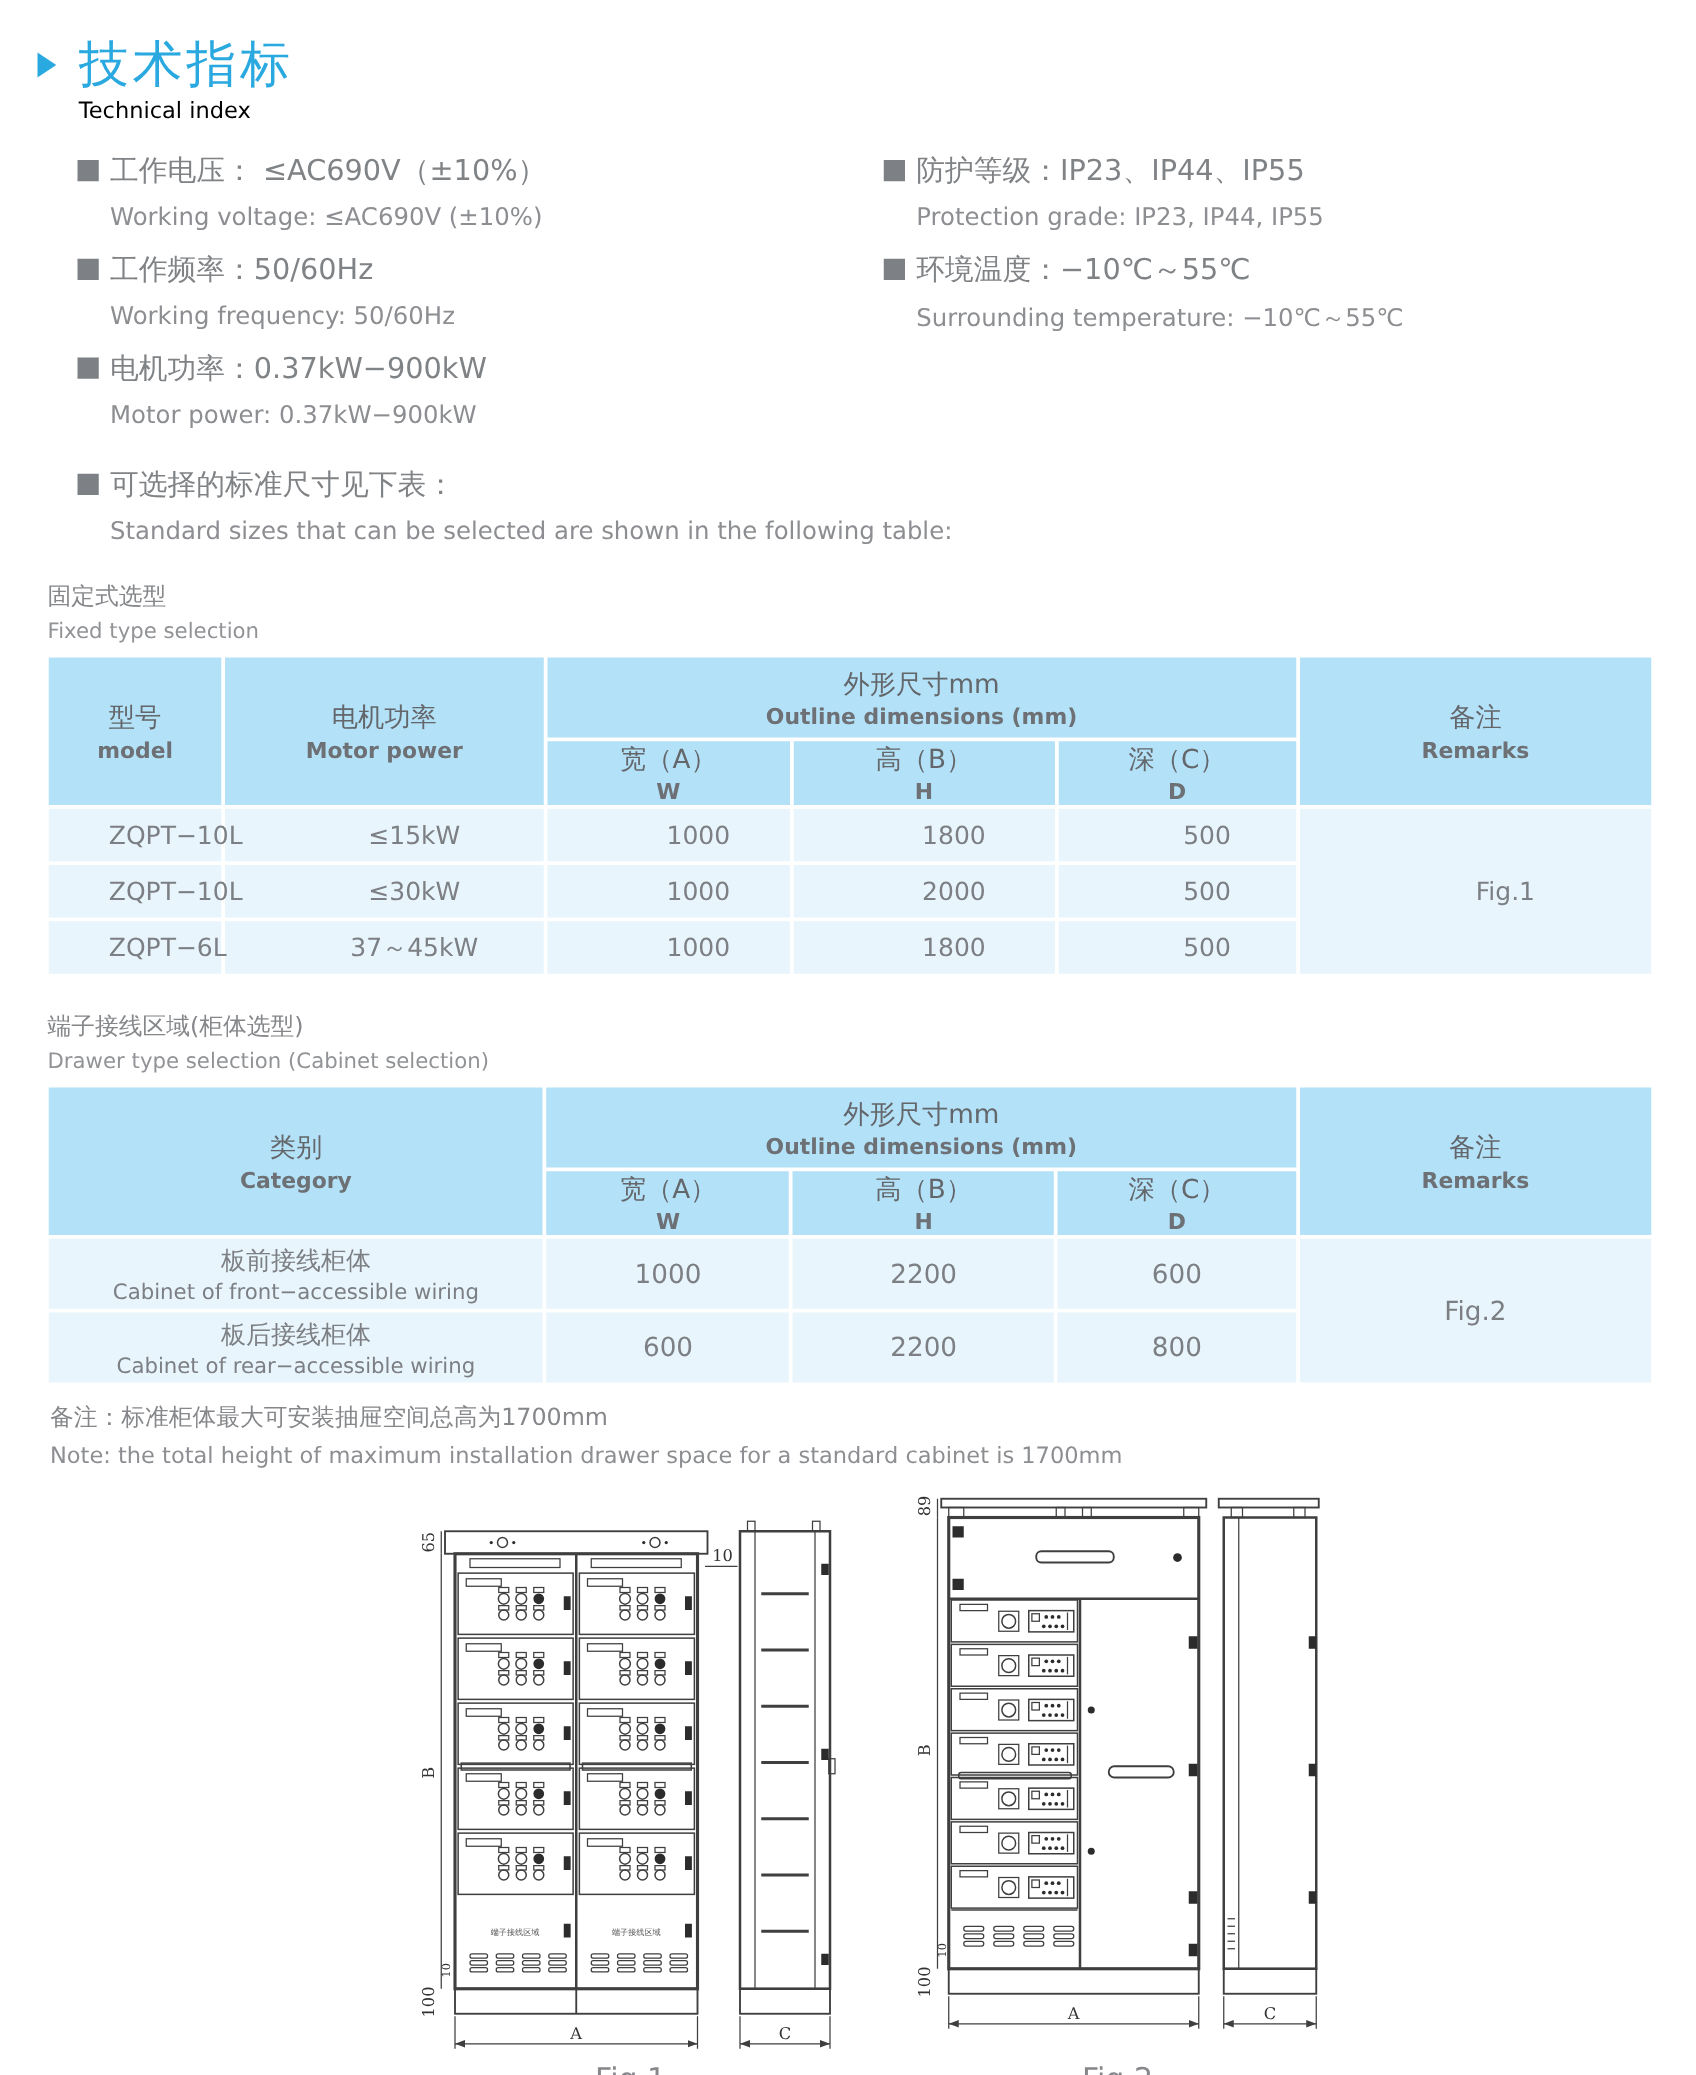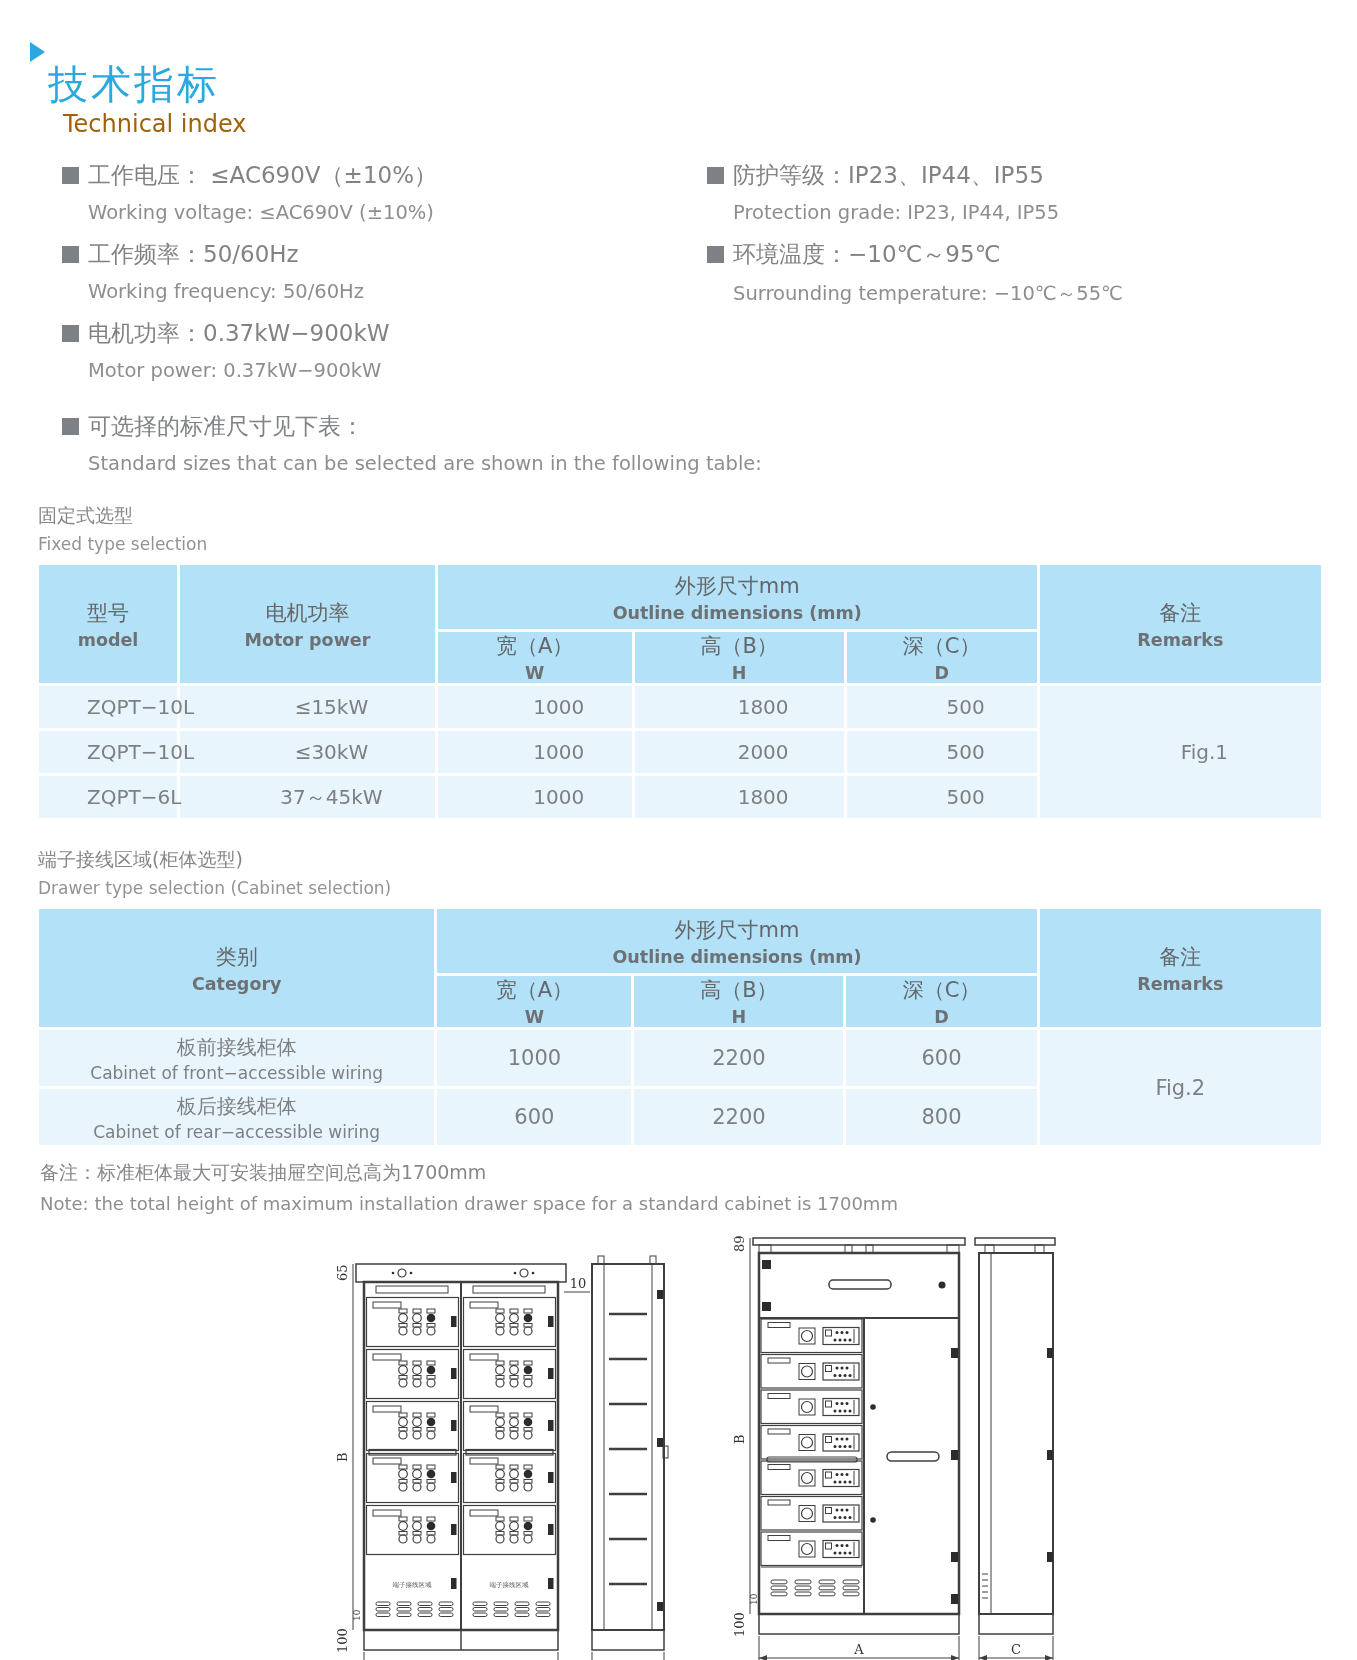--- a/index.html
+++ b/index.html
@@ -1,25 +1,25 @@
 <!DOCTYPE html>
 <html><head>
 <meta charset="utf-8">
 <style>
   html,body{margin:0;padding:0;}
   body{
     width:1357px;height:1660px;background:#ffffff;position:relative;overflow:hidden;
     font-family:"DejaVu Sans","Liberation Sans",sans-serif;color:#85878a;
   }
   
-  .title-row{display:flex;align-items:flex-start;margin:30px 0 0 30px;flex-direction:column;}
+  .title-row{display:flex;align-items:flex-start;margin:30px 0 0 30px;}
   .tri{width:0;height:0;border-left:15px solid #2aa9e0;border-top:10px solid transparent;
        border-bottom:10px solid transparent;margin-top:12px;}
   .title-zh{font-size:40px;color:#2aa9e0;margin-left:18px;letter-spacing:3px;line-height:1.1;}
-  .title-en{font-size:24px;color:#a16207;margin:4px 0 0 63px;}
+  .title-en{font-size:18px;color:#000000;margin:4px 0 0 63px;}
   
   .specs{display:grid;grid-template-columns:645px 1fr;margin:24px 0 0 62px;}
   .spec-line{display:flex;align-items:center;margin-bottom:13px;height:26px;}
   .bullet{width:17px;height:17px;background:#7d8084;margin-right:9px;flex:0 0 auto;}
   .spec-zh{font-size:23px;color:#808386;}
   .spec-en{font-size:19.5px;color:#8c8e91;margin:0 0 15px 26px;height:25px;}
   .single{margin-left:62px;margin-top:14px;}
   
   .sec-label{margin:26px 0 0 38px;}
   .sec-zh{font-size:19px;color:#85878a;}
@@ -79,21 +79,21 @@
     <div class="spec-en">Motor power: 0.37kW−900kW</div>
   </div>
   <div>
     <div class="spec-line">
       <span class="bullet"></span>
       <span class="spec-zh">防护等级：IP23、IP44、IP55</span>
     </div>
     <div class="spec-en">Protection grade: IP23, IP44, IP55</div>
     <div class="spec-line">
       <span class="bullet"></span>
-      <span class="spec-zh">环境温度：−10℃～95℃</span>
+      <span class="spec-zh">环境温度：−10℃～55℃</span>
     </div>
     <div class="spec-en">Surrounding temperature: −10℃～55℃</div>
   </div>
 </div>
 
 <div class="single">
   <div class="spec-line">
     <span class="bullet"></span>
     <span class="spec-zh">可选择的标准尺寸见下表：</span>
   </div>

